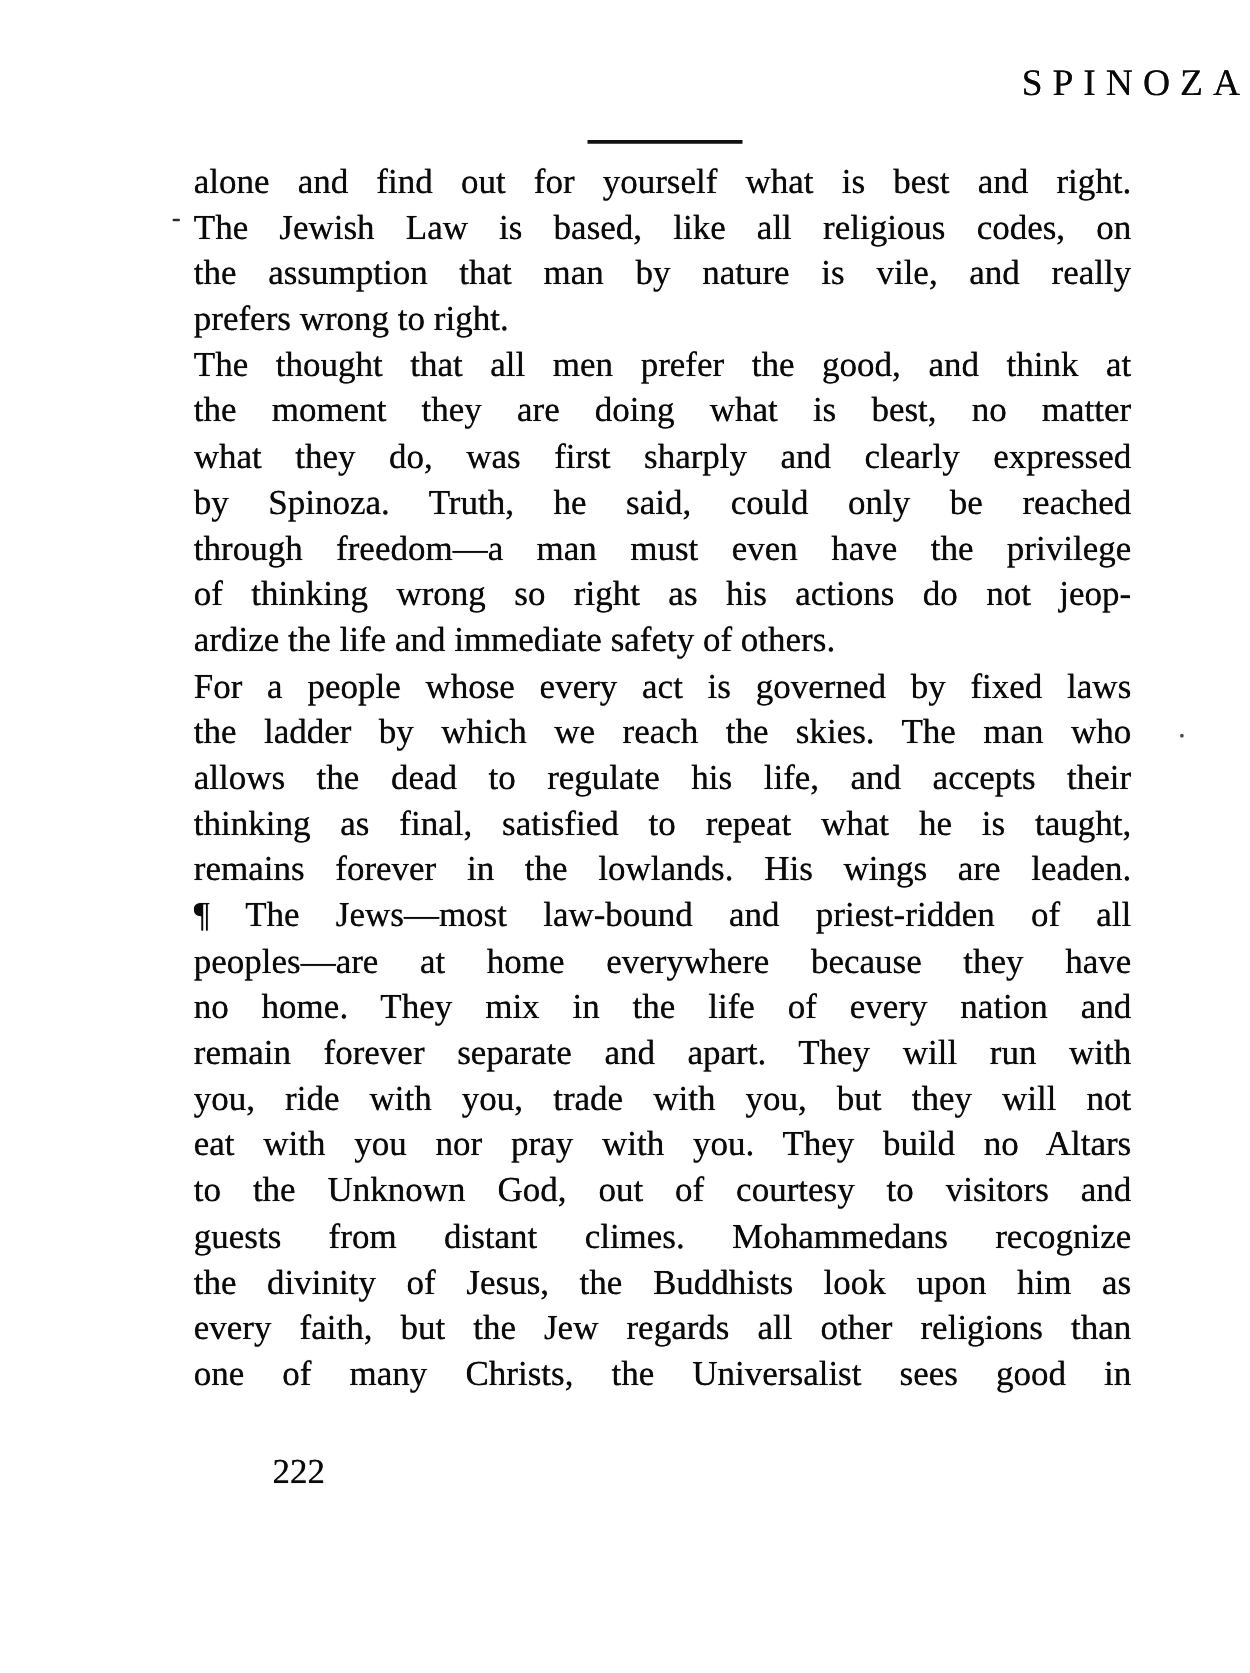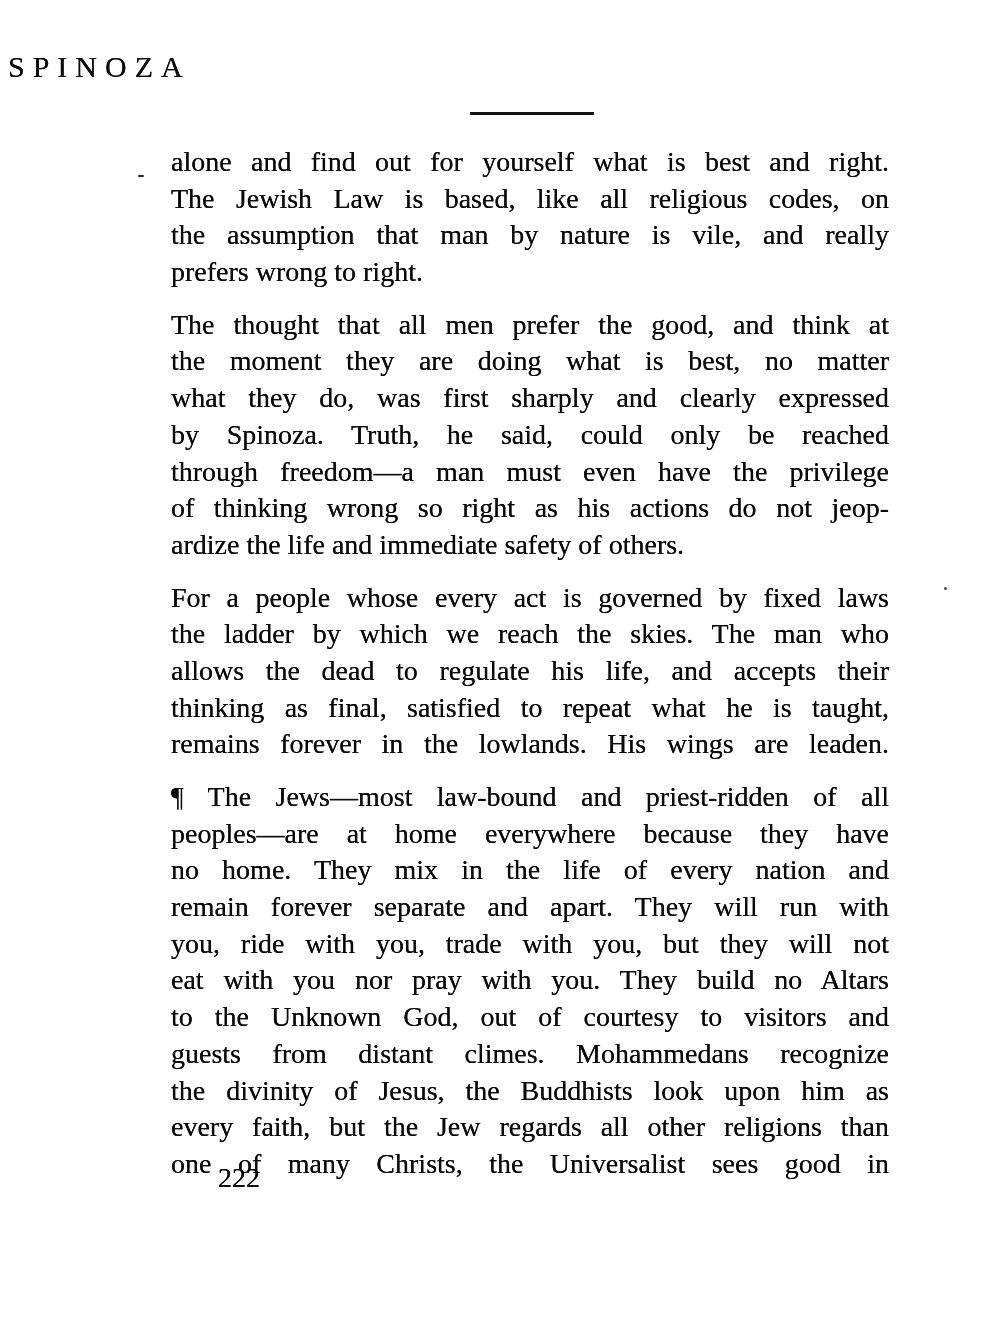--- a/index.html
+++ b/index.html
@@ -15,21 +15,21 @@
     overflow: hidden;
     font-family: "Liberation Serif", "DejaVu Serif", serif;
     color: #0a0a0a;
   }
   .page-title {
     position: absolute;
     top: 50px;
     left: 0;
     width: 100%;
     margin: 0;
-    text-align: left;
+    text-align: right;
     font-size: 30px;
     font-weight: normal;
     letter-spacing: 8px;
     text-indent: 8px; 
     color: #0a0a0a;
     text-shadow: 0 0 0.5px rgba(0,0,0,0.85);
   }
   .title-divider {
     position: absolute;
     top: 112px;
@@ -40,21 +40,21 @@
   }
   .text-block {
     position: absolute;
     top: 128px;
     left: 155px;
     width: 750px;
     font-size: 28px;
     line-height: 36.7px;
     text-shadow: 0 0 0.55px rgba(0,0,0,0.9);
   }
-  .para { margin: 16px; }
+  .para { margin: 0; }
   .line {
     text-align: justify;
     text-align-last: justify;
     white-space: normal;
     overflow: hidden;
     height: 36.7px;
   }
   .line.short {
     text-align: right;
     text-align-last: left;

